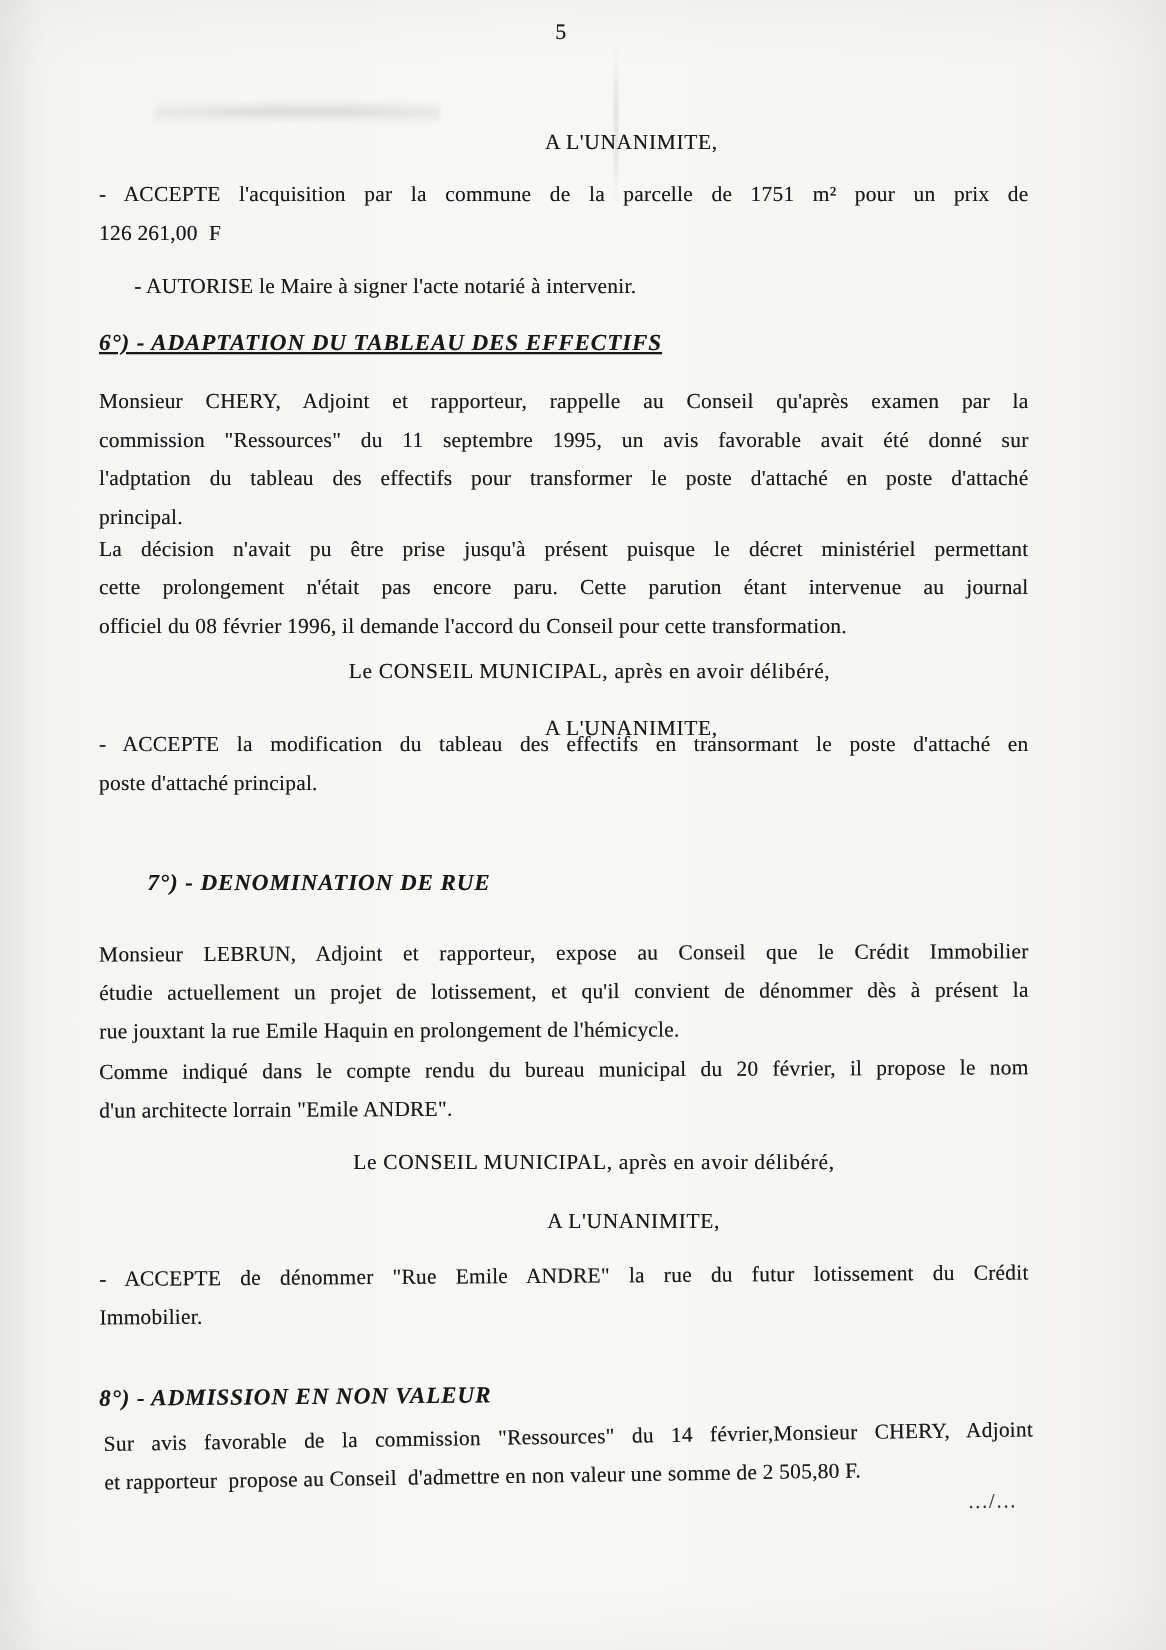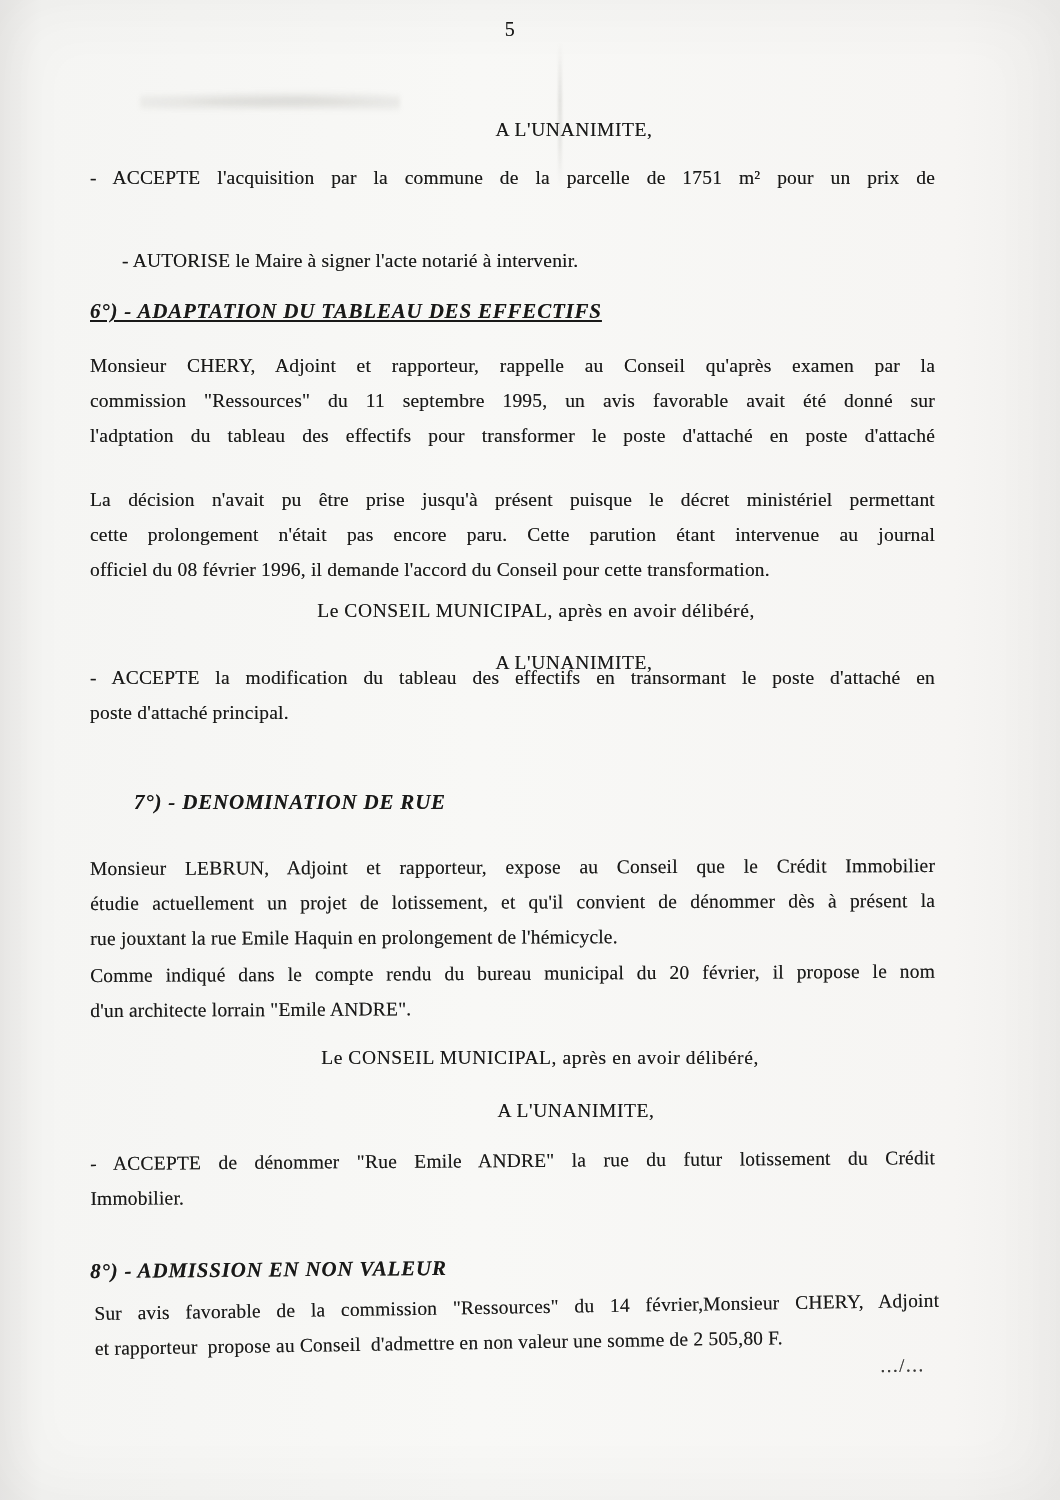--- a/index.html
+++ b/index.html
@@ -95,34 +95,36 @@
   <div class="centered page-number" style="left:510px; top:12px;">
     <div class="line">5</div>
   </div>
 
   <div class="centered" style="left:574px; top:112px;">
     <div class="line">A L'UNANIMITE,</div>
   </div>
 
   <div class="block" style="top:160px;">
     <div class="line just">- ACCEPTE l'acquisition par la commune de la parcelle de 1751 m² pour un prix de</div>
+    <div class="line">126 261,00  F</div>
   </div>
 
   <div class="block" style="top:243px;margin-left:32px;">
     <div class="line">- AUTORISE le Maire à signer l'acte notarié à intervenir.</div>
   </div>
 
   <div class="block heading" style="top:294px;text-decoration:underline;">
     <div class="line">6°) - ADAPTATION DU TABLEAU DES EFFECTIFS</div>
   </div>
 
   <div class="block" style="top:348px;">
     <div class="line just">Monsieur CHERY, Adjoint et rapporteur, rappelle au Conseil qu'après examen par la</div>
     <div class="line just">commission "Ressources" du 11 septembre 1995, un avis favorable avait été donné sur</div>
     <div class="line just">l'adptation du tableau des effectifs pour transformer le poste d'attaché en poste d'attaché</div>
+    <div class="line">principal.</div>
   </div>
 
   <div class="block" style="top:482px;">
     <div class="line just">La décision n'avait pu être prise jusqu'à présent puisque le décret ministériel permettant</div>
     <div class="line just">cette prolongement n'était pas encore paru. Cette parution étant intervenue au journal</div>
     <div class="line">officiel du 08 février 1996, il demande l'accord du Conseil pour cette transformation.</div>
   </div>
 
   <div class="centered" style="left:536px; top:593px;">
     <div class="line">Le CONSEIL MUNICIPAL, après en avoir délibéré,</div>

